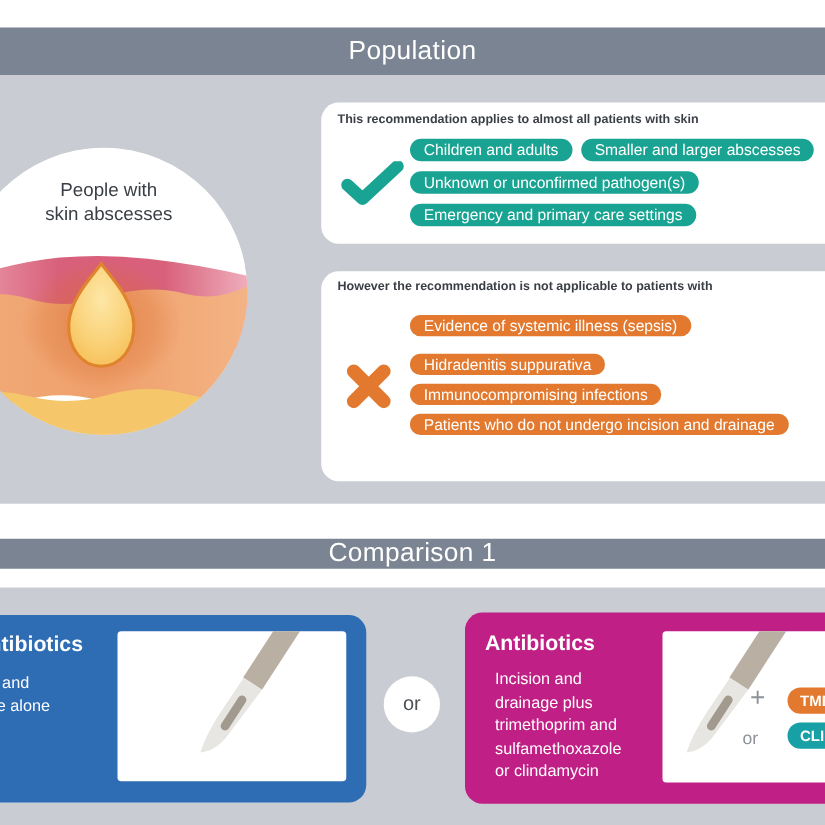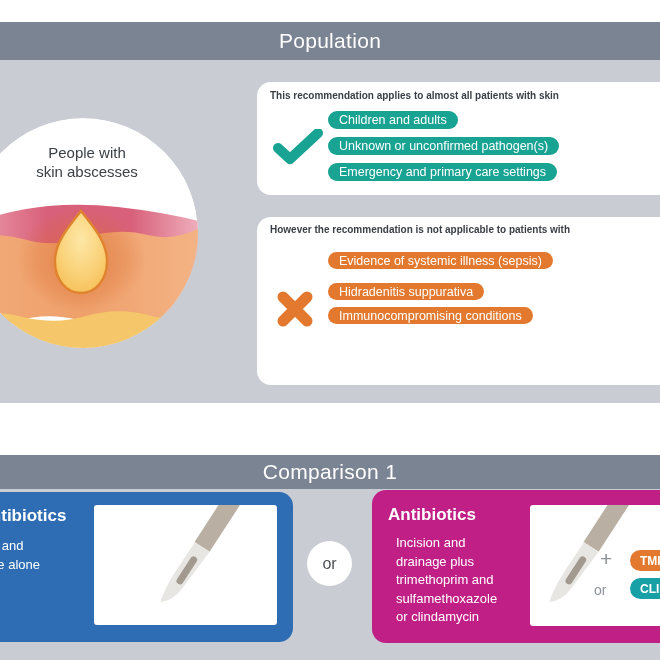--- a/index.html
+++ b/index.html
@@ -9,21 +9,21 @@
   }
   .section-bg{position:absolute;left:0;width:660px;background:#c9cdd3;}
   #bg-population{top:60px;height:343px;}
   #bg-comparison{top:470px;height:190px;}
   .header-bar{
     position:absolute;left:0;width:660px;background:#7b8492;color:#ffffff;
     display:flex;align-items:center;justify-content:center;
     font-size:21px;letter-spacing:.3px;
   }
   #population-bar{top:22px;height:38px;}
-  #comparison-bar{top:431px;height:34px;margin-top:24px;}
+  #comparison-bar{top:431px;height:24px;}
 
   
   #abscess-circle{position:absolute;left:-32px;top:118px;width:230px;height:230px;}
   #circle-label{
     position:absolute;left:-10px;top:143px;width:194px;text-align:center;
     font-size:15px;line-height:19px;color:#3a3f45;white-space:pre-line;
   }
 
   
   .card{position:absolute;background:#ffffff;border-radius:14px;}
@@ -137,20 +137,21 @@
 skin abscesses</div>
 
   <div class="card" id="applies-card">
     <div class="intro">This recommendation applies to almost all patients with skin</div>
     <svg class="mark" id="check-mark" width="54" height="36" viewBox="0 0 54 36">
       <path d="M7,19 L19,30 L47,4" fill="none" stroke="#19a392" stroke-width="10" stroke-linecap="round" stroke-linejoin="round"></path>
     </svg>
     <div class="pillcol">
       <div class="pillrow">
         <span class="pill teal">Children and adults</span>
+        <span class="pill teal">Smaller and larger abscesses</span>
       </div>
       <div class="pillrow">
         <span class="pill teal">Unknown or unconfirmed pathogen(s)</span>
       </div>
       <div class="pillrow">
         <span class="pill teal">Emergency and primary care settings</span>
       </div>
     </div>
   </div>
 
@@ -162,21 +163,24 @@
     <div class="pillcol">
       <div class="pillrow">
         <span class="pill orange">Evidence of systemic illness (sepsis)</span>
       </div>
       <div class="pillrow">
       </div>
       <div class="pillrow">
         <span class="pill orange">Hidradenitis suppurativa</span>
       </div>
       <div class="pillrow">
-        <span class="pill orange">Immunocompromising conditions</span>
+        <span class="pill orange">Immunocompromising infections</span>
+      </div>
+      <div class="pillrow">
+        <span class="pill orange">Patients who do not undergo incision and drainage</span>
       </div>
     </div>
   </div>
 
   <div class="cmp-card" id="no-antibiotics-card">
     <div class="card-title">No antibiotics</div>
     <div class="card-sub">Incision and
 drainage alone</div>
     <div class="panel" id="left-panel">
       <svg class="scalpel-svg" width="140" height="120" viewBox="0 0 140 120">

